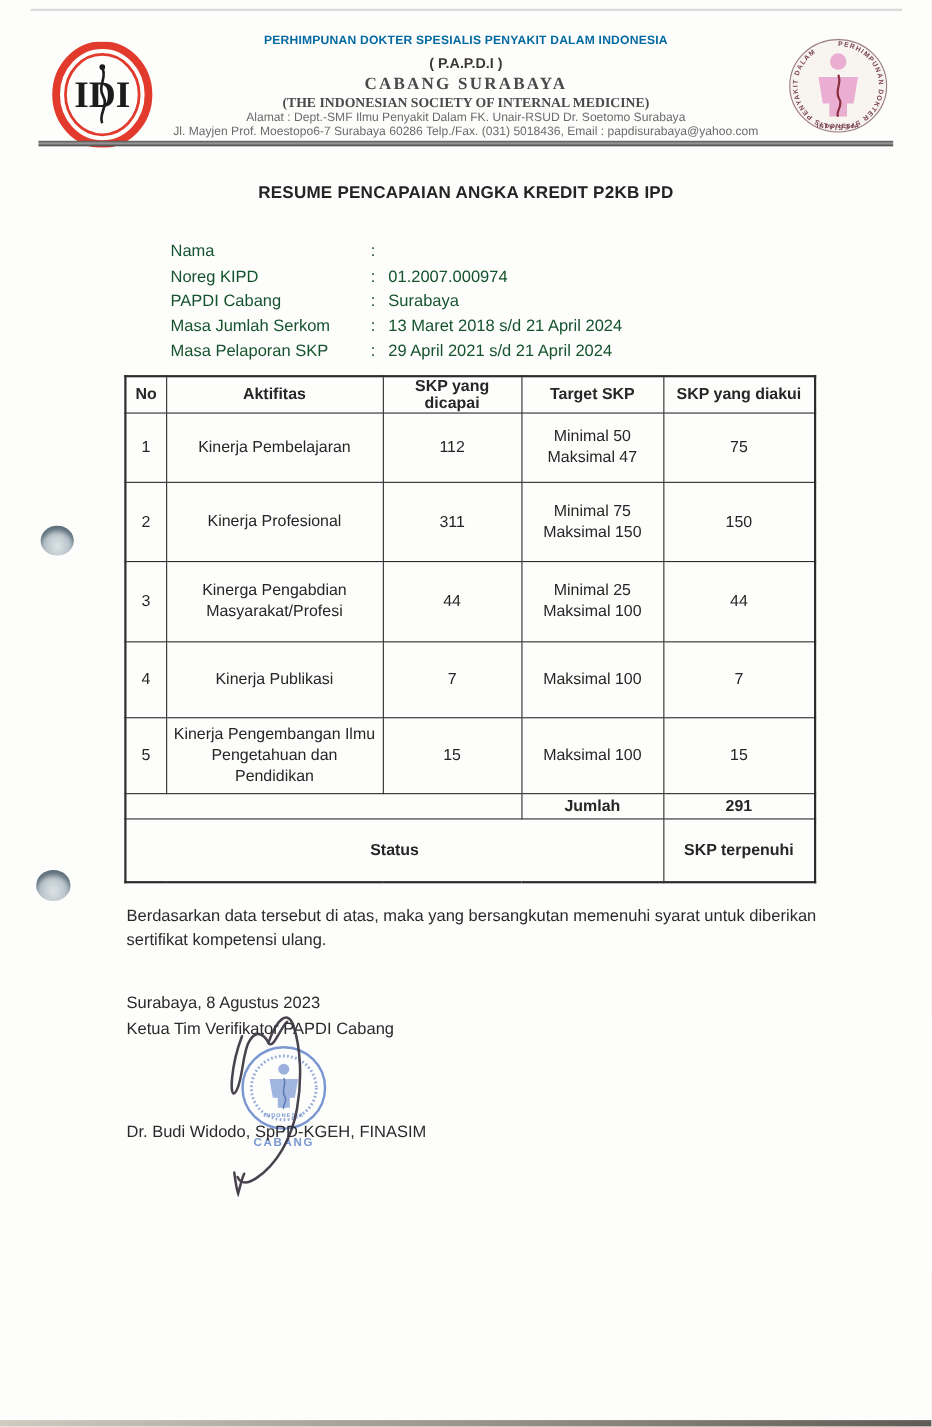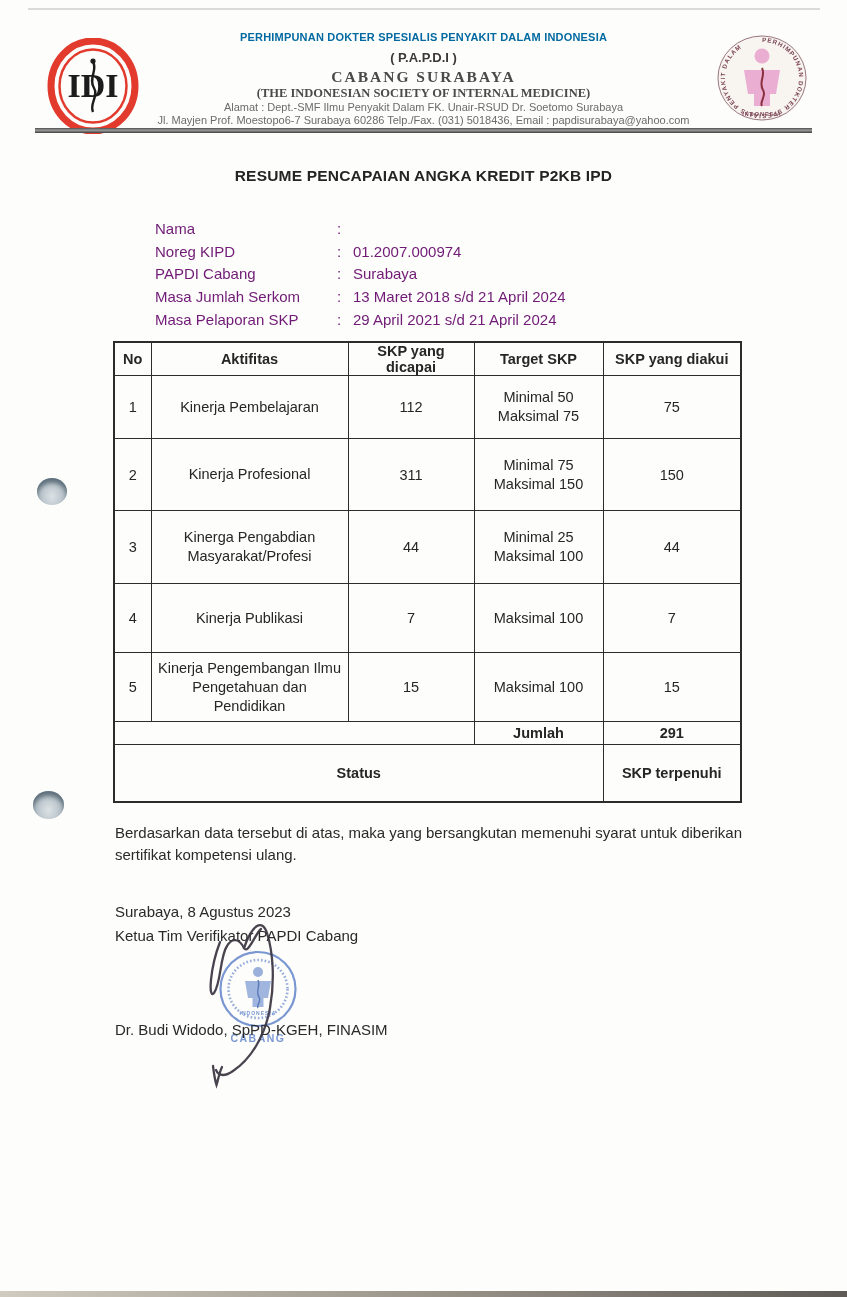--- a/index.html
+++ b/index.html
@@ -31,21 +31,21 @@
     color:#4a4a4a;line-height:15px;}
   .addr{font-size:11px;color:#6b6b6b;line-height:13px;}
   .logo{position:absolute;}
   .logo-left{left:46px;top:38px;}
   .logo-right{left:714px;top:32px;}
   .double-rule{position:absolute;left:35px;top:128px;width:777px;height:5px;
     background:linear-gradient(#4f4f4f 0%,#9a9a9a 45%,#3f3f3f 100%);}
   
   .doc-title{position:absolute;left:35px;top:167px;width:777px;text-align:center;
     font-size:15.5px;font-weight:bold;color:#242424;letter-spacing:.2px;}
-  .fields{position:absolute;left:155px;top:217px;font-size:15px;color:#701a75;}
+  .fields{position:absolute;left:155px;top:217px;font-size:15px;color:#14532d;}
   .field-row{display:flex;height:22.7px;align-items:center;}
   .field-label{width:182px;}
   .field-colon{width:16px;}
   .field-value{white-space:nowrap;}
   
   table.skp{position:absolute;left:113px;top:341px;border-collapse:collapse;table-layout:fixed;
     font-size:14.5px;color:#262626;border:2px solid #2c2c2c;}
   table.skp th,table.skp td{border:1.6px solid #2c2c2c;text-align:center;vertical-align:middle;
     padding:0 4px;overflow:hidden;}
   table.skp th{height:24px;font-size:14.5px;font-weight:bold;}
@@ -155,21 +155,21 @@
         <th>SKP yang diakui</th>
       </tr>
     </thead>
     <tbody>
       <tr class="r1">
         <td>1</td>
         <td class="act-cell">Kinerja Pembelajaran</td>
         <td>112</td>
         <td>
           <span class="tline">Minimal 50</span>
-          <span class="tline">Maksimal 75</span>
+          <span class="tline">Maksimal 47</span>
         </td>
         <td>75</td>
       </tr>
       <tr class="r2">
         <td>2</td>
         <td class="act-cell">Kinerja Profesional</td>
         <td>311</td>
         <td>
           <span class="tline">Minimal 75</span>
           <span class="tline">Maksimal 150</span>

